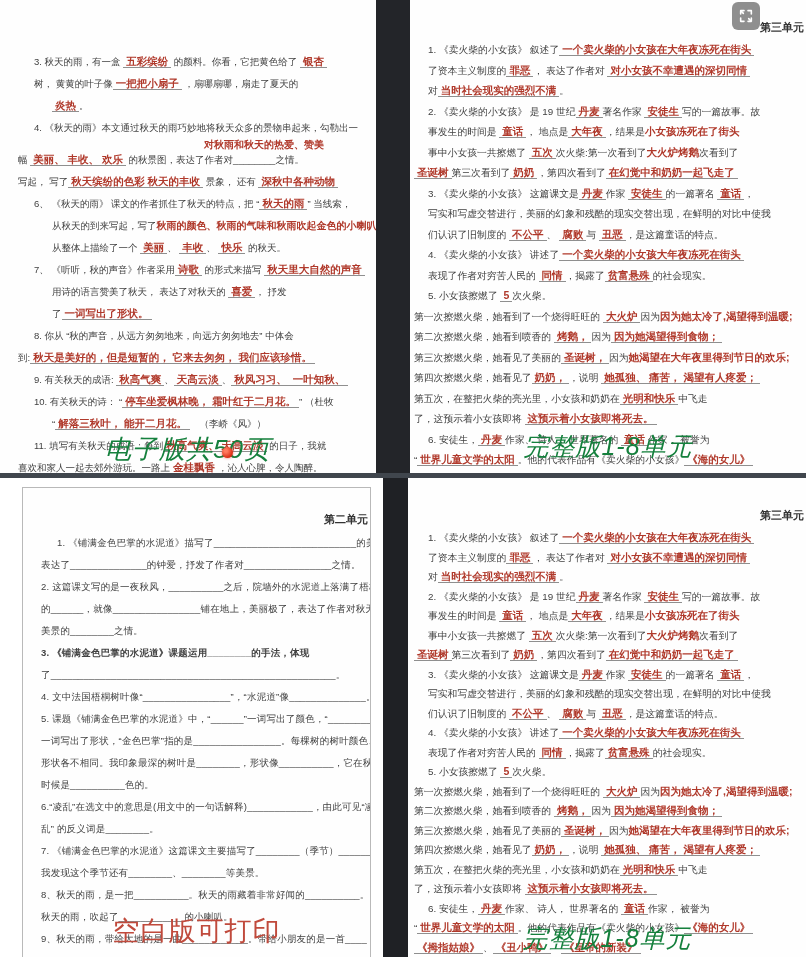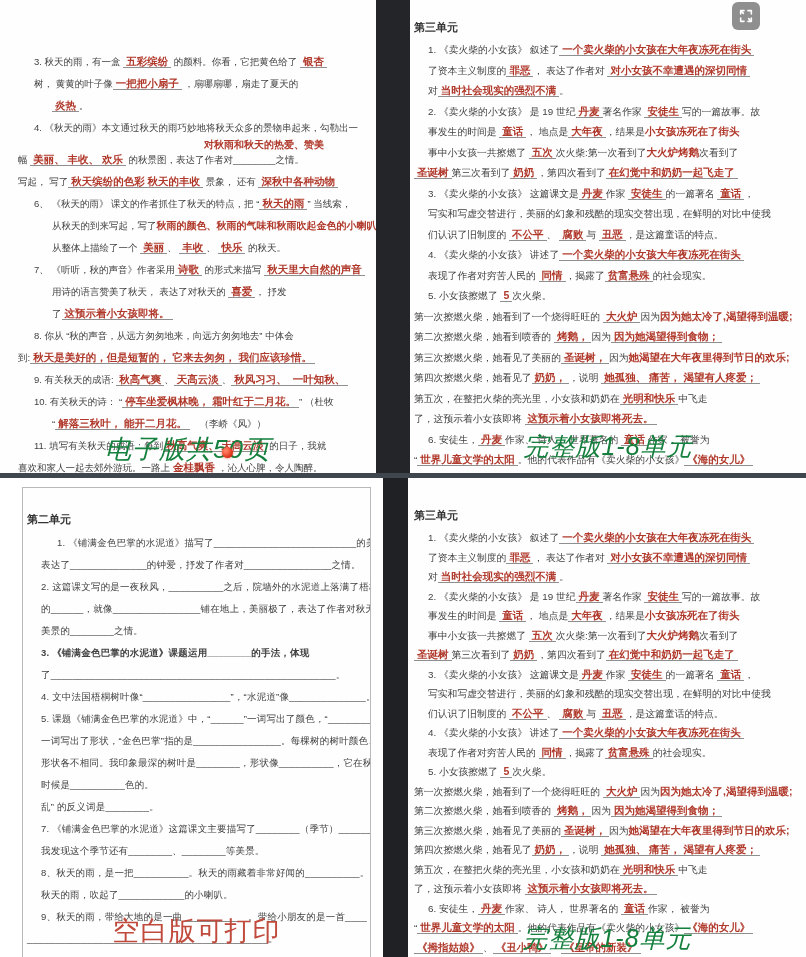--- a/index.html
+++ b/index.html
@@ -29,21 +29,21 @@
   .seg-k { color:#414141; }
   .seg-r { color:#b0392b; font-weight:700; border-bottom:1px solid #8f8f8f; padding:0 3px; }
   .seg-n { color:#b0392b; font-weight:700; }
   .pg-tl .seg-k { font-size:9.5px; }
   .pg-tl .seg-r, .pg-tl .seg-n { font-size:10.5px; }
   .pg-tl .seg-n { font-size:10px; }
   .pg-tr .seg-k, .pg-br .seg-k { font-size:9.8px; }
   .pg-tr .seg-r, .pg-tr .seg-n, .pg-br .seg-r, .pg-br .seg-n { font-size:10.5px; }
   .pg-bl .seg-k { font-size:9.5px; letter-spacing:.2px; }
 
-  .pg-heading { text-align:left; font-weight:700; font-size:11px; color:#333; margin-bottom:4px; }
+  .pg-heading { text-align:right; font-weight:700; font-size:11px; color:#333; margin-bottom:4px; }
 
   .caption { position:absolute; left:0; width:100%; text-align:center; letter-spacing:1px; }
   .cap-blue { color:#15803d;font-style:italic; }
   .cap-red { color:#c04a3c; }
   .pg-tl .caption { bottom:6px; font-size:26px; }
   .pg-tr .caption { bottom:10px; font-size:25px; }
   .pg-bl .caption { bottom:8px; font-size:27px; }
   .pg-br .caption { bottom:2px; font-size:25px; }
 
   .expand-btn {
@@ -69,21 +69,21 @@
         <div class="line" style="padding-left: 48px;"><span class="seg-r">炎热</span><span class="seg-k">。</span></div>
         <div class="line" style="padding-left: 30px;"><span class="seg-k">4. 《秋天的雨》本文通过秋天的雨巧妙地将秋天众多的景物串起来，勾勒出一</span></div>
         <div class="line ov" style="padding-left: 200px;"><span class="seg-n">对秋雨和秋天的热爱、赞美</span></div>
         <div class="line" style="padding-left: 14px;"><span class="seg-k">幅 </span><span class="seg-r">美丽、 丰收、 欢乐</span><span class="seg-k"> 的秋景图，表达了作者对________之情。</span></div>
         <div class="line" style="padding-left: 14px;"><span class="seg-k">写起， 写了</span><span class="seg-r">秋天缤纷的色彩 秋天的丰收</span><span class="seg-k"> 景象， 还有 </span><span class="seg-r">深秋中各种动物</span></div>
         <div class="line" style="padding-left: 30px;"><span class="seg-k">6、 《秋天的雨》 课文的作者抓住了秋天的特点，把 “</span><span class="seg-r">秋天的雨</span><span class="seg-k">” 当线索，</span></div>
         <div class="line" style="padding-left: 48px;"><span class="seg-k">从秋天的到来写起，写了</span><span class="seg-n">秋雨的颜色、秋雨的气味和秋雨吹起金色的小喇叭</span></div>
         <div class="line" style="padding-left: 48px;"><span class="seg-k">从整体上描绘了一个 </span><span class="seg-r">美丽</span><span class="seg-k">、 </span><span class="seg-r">丰收</span><span class="seg-k">、 </span><span class="seg-r">快乐</span><span class="seg-k"> 的秋天。</span></div>
         <div class="line" style="padding-left: 30px;"><span class="seg-k">7、 《听听，秋的声音》作者采用</span><span class="seg-r">诗歌</span><span class="seg-k"> 的形式来描写 </span><span class="seg-r">秋天里大自然的声音</span></div>
         <div class="line" style="padding-left: 48px;"><span class="seg-k">用诗的语言赞美了秋天， 表达了对秋天的 </span><span class="seg-r">喜爱</span><span class="seg-k">， 抒发</span></div>
-        <div class="line" style="padding-left: 48px;"><span class="seg-k">了</span><span class="seg-r">这预示着小女孩即将。</span></div>
+        <div class="line" style="padding-left: 48px;"><span class="seg-k">了</span><span class="seg-r">一词写出了形状。</span></div>
         <div class="line" style="padding-left: 30px;"><span class="seg-k">8. 你从 “秋的声音，从远方匆匆地来，向远方匆匆地去” 中体会</span></div>
         <div class="line" style="padding-left: 14px;"><span class="seg-k">到:</span><span class="seg-r">秋天是美好的，但是短暂的， 它来去匆匆， 我们应该珍惜。</span></div>
         <div class="line" style="padding-left: 30px;"><span class="seg-k">9. 有关秋天的成语: </span><span class="seg-r">秋高气爽</span><span class="seg-k">、</span><span class="seg-r">天高云淡</span><span class="seg-k">、</span><span class="seg-r">秋风习习、</span><span class="seg-r">一叶知秋、</span></div>
         <div class="line" style="padding-left: 30px;"><span class="seg-k">10. 有关秋天的诗： “</span><span class="seg-r">停车坐爱枫林晚， 霜叶红于二月花。</span><span class="seg-k">” （杜牧</span></div>
         <div class="line" style="padding-left: 48px;"><span class="seg-k">“</span><span class="seg-r">解落三秋叶， 能开二月花。</span><span class="seg-k">　（李峤《风》）</span></div>
         <div class="line" style="padding-left: 30px;"><span class="seg-k">11. 填写有关秋天的成语：每到</span><span class="seg-r">秋高气爽、 天高云淡</span><span class="seg-k"> 的日子，我就</span></div>
         <div class="line" style="padding-left: 14px;"><span class="seg-k">喜欢和家人一起去郊外游玩。一路上</span><span class="seg-r">金桂飘香</span><span class="seg-k">，沁人心脾，令人陶醉。</span></div>
       </div>
     <div class="caption cap-blue">电子版共50页</div>
   </div>
@@ -125,20 +125,21 @@
         <div class="line" style="padding-left: 14px;"><span class="seg-k">2. 这篇课文写的是一夜秋风，__________之后，院墙外的水泥道上落满了梧桐树</span></div>
         <div class="line" style="padding-left: 14px;"><span class="seg-k">的______，就像________________铺在地上，美丽极了，表达了作者对秋天</span></div>
         <div class="line" style="padding-left: 14px;"><span class="seg-k">美景的________之情。</span></div>
         <div class="line" style="padding-left: 14px; font-weight: bold;"><span class="seg-k">3. 《铺满金色巴掌的水泥道》课题运用________的手法，体现</span></div>
         <div class="line" style="padding-left: 14px;"><span class="seg-k">了____________________________________________________。</span></div>
         <div class="line" style="padding-left: 14px;"><span class="seg-k">4. 文中法国梧桐树叶像“________________”，“水泥道”像______________。</span></div>
         <div class="line" style="padding-left: 14px;"><span class="seg-k">5. 课题《铺满金色巴掌的水泥道》中，“______”一词写出了颜色，“________”</span></div>
         <div class="line" style="padding-left: 14px;"><span class="seg-k">一词写出了形状，“金色巴掌”指的是________________。每棵树的树叶颜色、</span></div>
         <div class="line" style="padding-left: 14px;"><span class="seg-k">形状各不相同。我印象最深的树叶是________，形状像__________，它在秋天的</span></div>
         <div class="line" style="padding-left: 14px;"><span class="seg-k">时候是__________色的。</span></div>
+        <div class="line" style="padding-left: 14px;"><span class="seg-k">6.“凌乱”在选文中的意思是(用文中的一句话解释)____________，由此可见“凌</span></div>
         <div class="line" style="padding-left: 14px;"><span class="seg-k">乱” 的反义词是________。</span></div>
         <div class="line" style="padding-left: 14px;"><span class="seg-k">7. 《铺满金色巴掌的水泥道》这篇课文主要描写了________（季节）______的美。</span></div>
         <div class="line" style="padding-left: 14px;"><span class="seg-k">我发现这个季节还有________、________等美景。</span></div>
         <div class="line" style="padding-left: 14px;"><span class="seg-k">8、秋天的雨，是一把__________。秋天的雨藏着非常好闻的__________。</span></div>
         <div class="line" style="padding-left: 14px;"><span class="seg-k">秋天的雨，吹起了____________的小喇叭。</span></div>
         <div class="line" style="padding-left: 14px;"><span class="seg-k">9、秋天的雨，带给大地的是一曲____________。带给小朋友的是一首____</span></div>
         <div class="line"><span class="seg-k">____________________________________________。</span></div>
       </div>
     <div class="caption cap-red">空白版可打印</div>
   </div>

